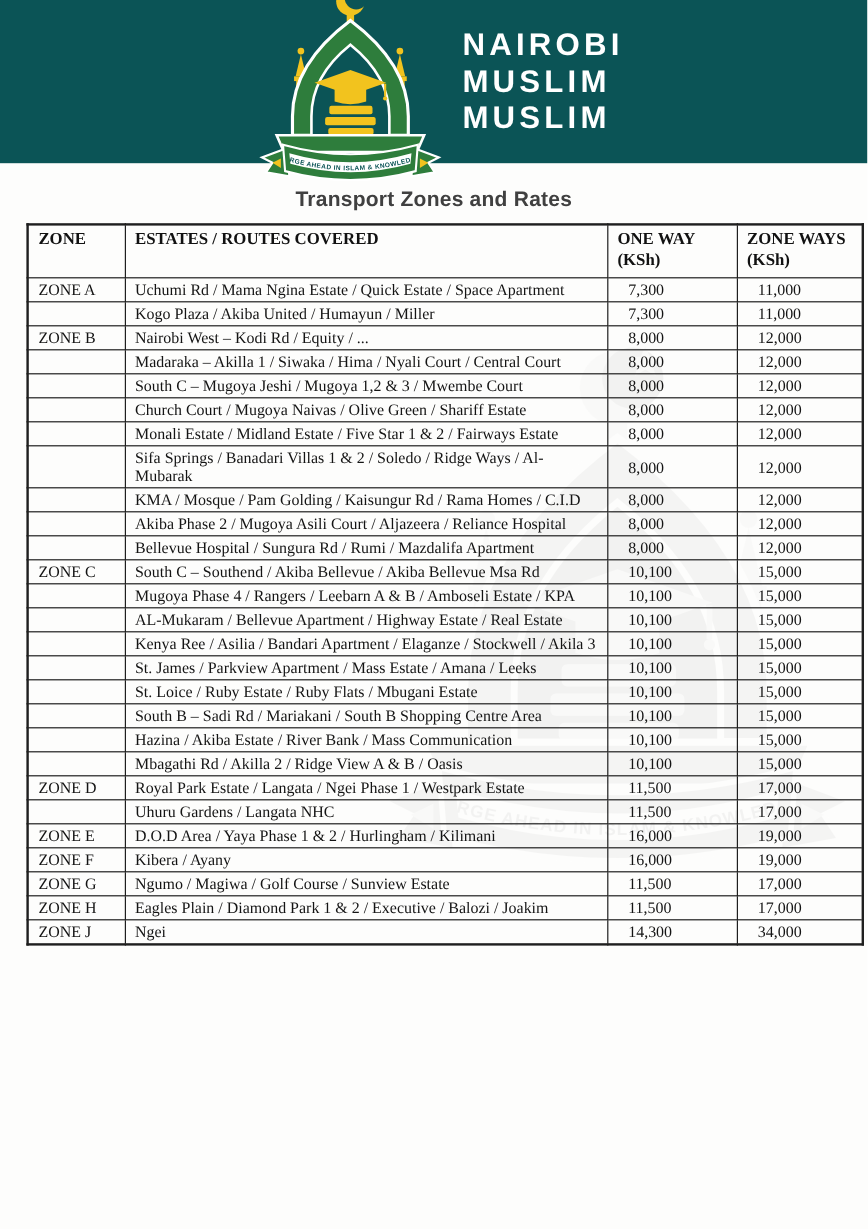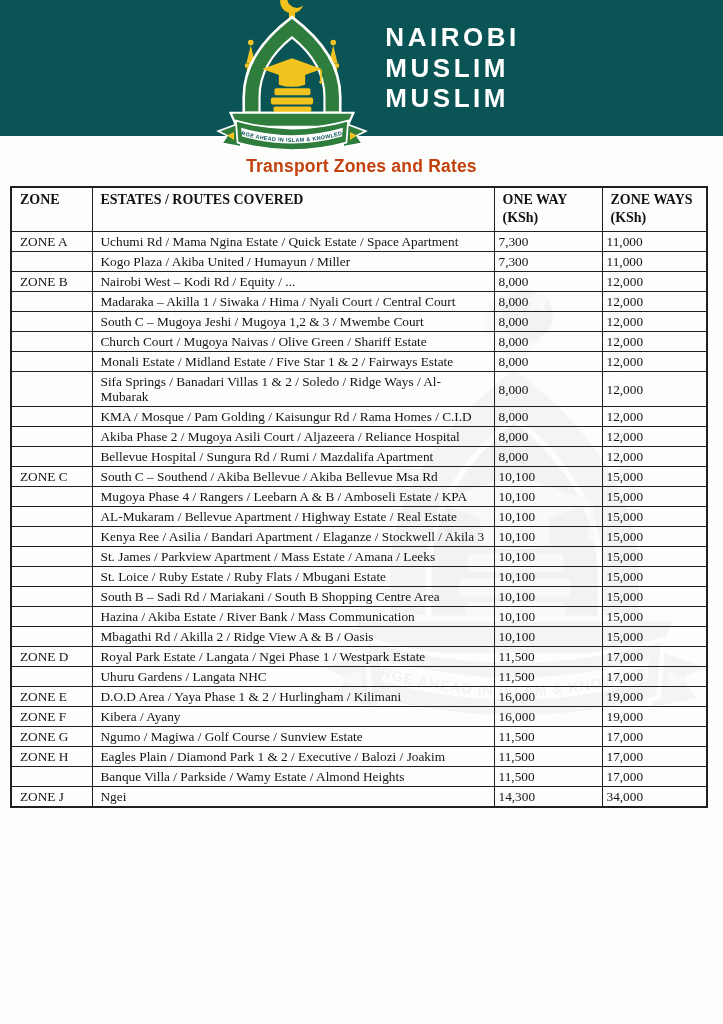--- a/index.html
+++ b/index.html
@@ -15,48 +15,48 @@
   .logo-box { width:178px; height:172px; flex:0 0 auto; }
   .banner-text {
     font-family:"Liberation Sans", sans-serif; color:#ffffff;
     font-weight:bold; font-size:26px; letter-spacing:3.5px; line-height:1.17;
     white-space:nowrap;
   }
   
   .doc-title {
     margin:20px 0 9px 0; text-align:center;
     font-family:"Liberation Sans", sans-serif; font-weight:bold;
-    font-size:17.5px; color:#c2410c; letter-spacing:0.2px;
+    font-size:17.5px; color:#404040; letter-spacing:0.2px;
   }
   
   .watermark {
     position:absolute; left:282px; top:272px; width:465px; height:456px;
     opacity:0.05; filter:grayscale(100%); z-index:0; pointer-events:none;
   }
   
-  .table-wrap { position:relative; z-index:1; margin-left:10px; }
+  .table-wrap { position:relative; z-index:1; margin-left:22px; }
   table.rates {
     border-collapse:collapse; width:696px; table-layout:fixed;
     border:2px solid #1f1f1f; background:transparent;
   }
   .rates col.c-zone  { width:81px; }
   .rates col.c-route { width:402px; }
   .rates col.c-one   { width:108px; }
   .rates col.c-both  { width:105px; }
   .rates th {
     border:1px solid #1f1f1f; text-align:left; vertical-align:top;
     font-size:14px; font-weight:bold; color:#111;
     padding:3px 8px; white-space:pre-line; line-height:1.3; height:37px;
   }
   .rates td {
     border:1px solid #1f1f1f; vertical-align:middle;
     font-size:13.3px; color:#141414; padding:2px 8px; line-height:1.13;
   }
   .rates td.cell-zone { padding-left:8px; }
-  .rates td.cell-one, .rates td.cell-both { padding-left:4px; }
+  .rates td.cell-one, .rates td.cell-both { padding-left:17px; }
 </style>
 </head>
 <body>
 
 <svg width="0" height="0" style="position:absolute" aria-hidden="true">
   <symbol id="nma-logo" viewBox="0 0 200 196">
 
     <rect x="96.5" y="31" width="7" height="10" fill="#f2c31e"></rect>
 
     <circle cx="100" cy="22" r="13.5" fill="#f2c31e"></circle>
@@ -290,26 +290,20 @@
     <td class="cell-one">11,500</td>
     <td class="cell-both">17,000</td>
   </tr>
           <tr>
     <td class="cell-zone">ZONE H</td>
     <td class="cell-route">Eagles Plain / Diamond Park 1 &amp; 2 / Executive / Balozi / Joakim</td>
     <td class="cell-one">11,500</td>
     <td class="cell-both">17,000</td>
   </tr>
           <tr>
-    <td class="cell-zone"></td>
-    <td class="cell-route">Banque Villa / Parkside / Wamy Estate / Almond Heights</td>
-    <td class="cell-one">11,500</td>
-    <td class="cell-both">17,000</td>
-  </tr>
-          <tr>
     <td class="cell-zone">ZONE J</td>
     <td class="cell-route">Ngei</td>
     <td class="cell-one">14,300</td>
     <td class="cell-both">34,000</td>
   </tr>
         </tbody>
     </table>
   </div>
 
 </div>

